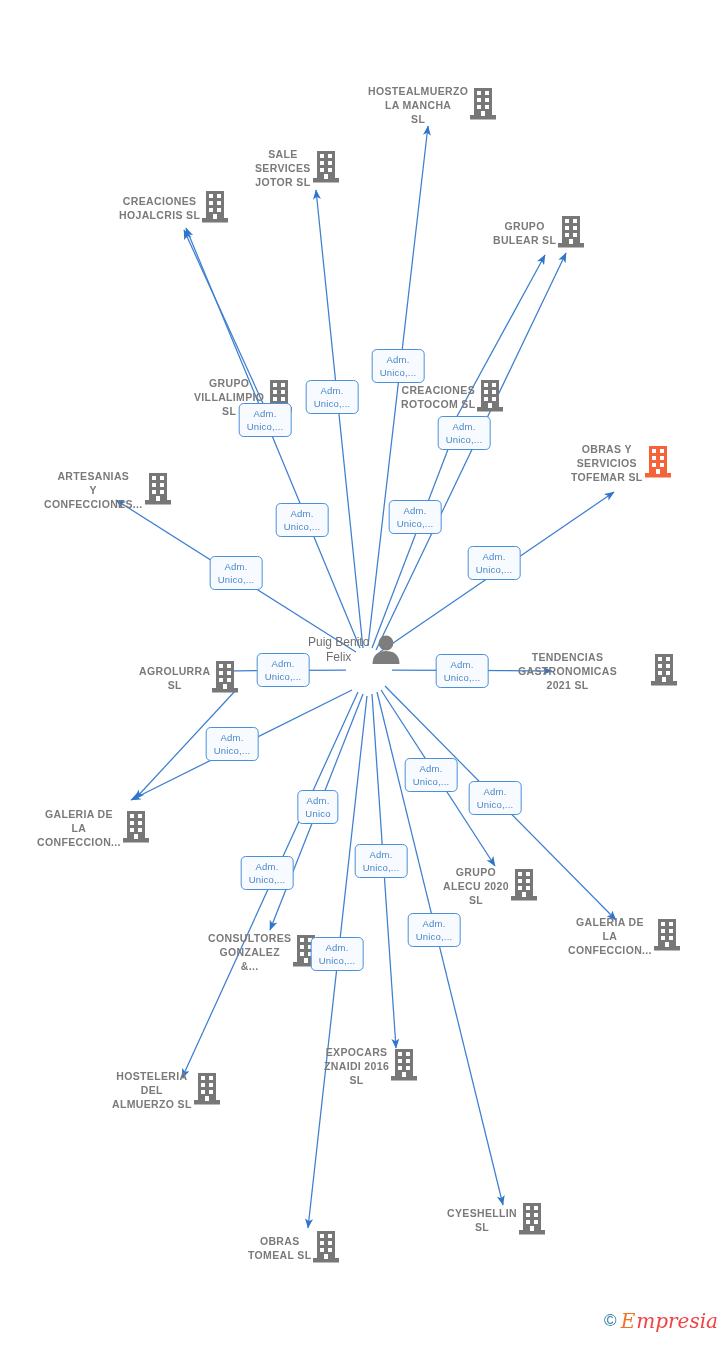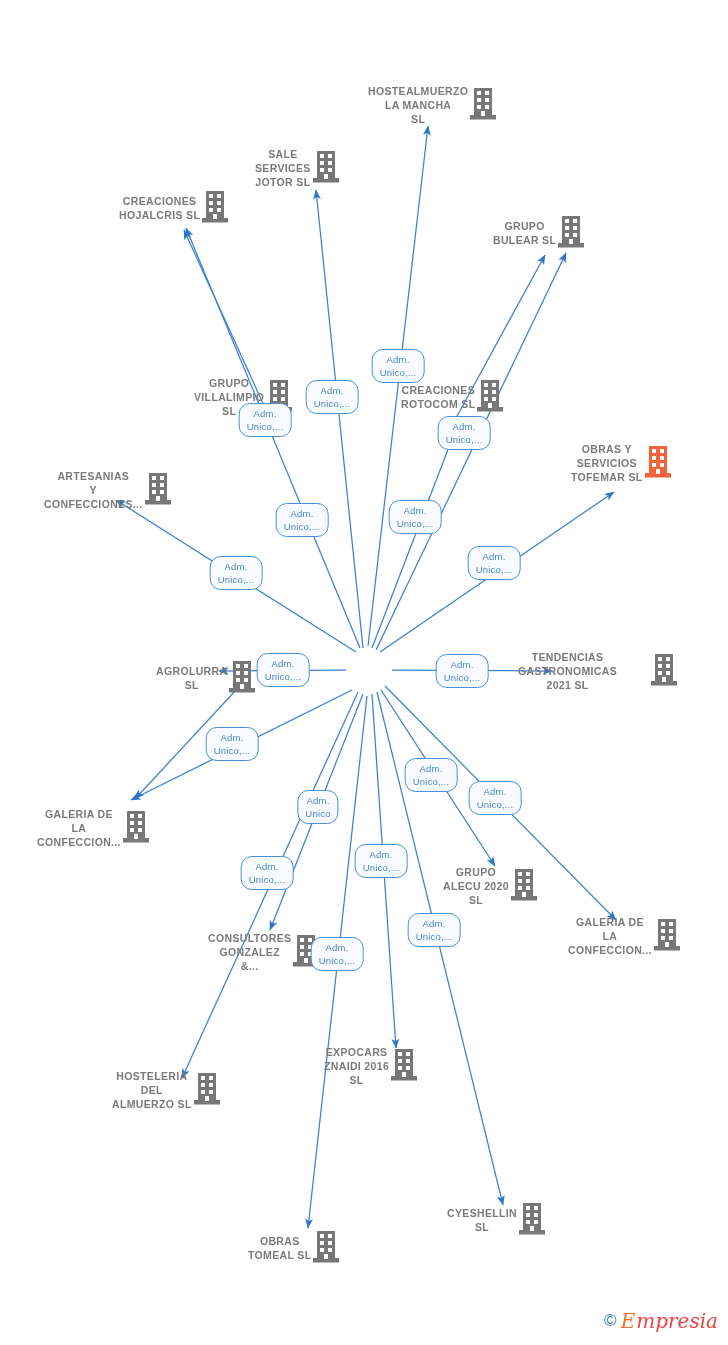--- a/index.html
+++ b/index.html
@@ -11,21 +11,21 @@
   .node{position:absolute;transform:translate(-50%,-50%);
         display:flex;flex-direction:row;align-items:center;
         width:120px;}
   .node .lbl{font-size:10.5px;line-height:14px;color:#7a7a7a;
              text-align:center;letter-spacing:.35px;font-weight:bold;
              white-space:pre-line;}
   .node.person .lbl{color:#6f6f6f;font-size:12px;font-weight:normal;letter-spacing:0;line-height:15px;}
   .node .ico{margin-top:2px;}
 
   .elabel{position:absolute;transform:translate(-50%,-50%);
-          background:#f7fbff;border:1px solid #4a90d9;border-radius:11px;
+          background:#f7fbff;border:1px solid #4a90d9;border-radius:5px;
           color:#4a86c7;font-size:9.5px;line-height:13px;text-align:center;
           padding:3px 7px;white-space:pre-line;letter-spacing:.2px;}
 
   .wm{position:absolute;right:10px;bottom:12px;display:flex;align-items:center;gap:4px;}
   .wm .c{color:#2e7e9e;font-size:17px;}
   .wm .e{color:#f07325;font-size:20px;font-family:"DejaVu Serif",serif;font-style:italic;}
   .wm .rest{color:#ef4444;font-size:20px;font-family:"DejaVu Serif",serif;font-style:italic;margin-left:-3px;}
 </style>
 </head>
 <body>
@@ -58,20 +58,30 @@
       <path d="M363,694 L270,930"></path>
       <path d="M367,696 L308,1228"></path>
       <path d="M372,694 L396,1048"></path>
       <path d="M377,692 L503,1205"></path>
       <path d="M381,690 L495,866"></path>
       <path d="M385,686 L616,920"></path>
       <path d="M236,690 L135,799"></path>
     </g>
   </svg>
 
+  <div class="node person" style="left:368px;top:650px">
+    <div class="lbl">Puig Benito
+Felix</div>
+    <div class="ico">
+      <svg width="34" height="30" viewBox="0 0 34 30">
+          <circle cx="17" cy="9" r="7.4" fill="#7d7d7d"></circle>
+          <path d="M3.5,30 C3.5,20.5 9.5,17 17,17 C24.5,17 30.5,20.5 30.5,30 Z" fill="#7d7d7d"></path>
+        </svg>
+    </div>
+  </div>
 
   <div id="nodes">
       <div class="node" style="left: 428px; top: 105px;">
         <div class="lbl">HOSTEALMUERZO
 LA MANCHA
 SL</div>
         <div class="ico"><svg width="30" height="34" viewBox="0 0 30 34">
             <rect x="6" y="1" width="18" height="28" fill="#777777"></rect>
             <rect x="2" y="28" width="26" height="4.5" fill="#777777"></rect>
             <rect x="9" y="4" width="4" height="4" fill="#fff"></rect>
@@ -201,21 +211,21 @@
             <rect x="2" y="28" width="26" height="4.5" fill="#777777"></rect>
             <rect x="9" y="4" width="4" height="4" fill="#fff"></rect>
             <rect x="17" y="4" width="4" height="4" fill="#fff"></rect>
             <rect x="9" y="11" width="4" height="4" fill="#fff"></rect>
             <rect x="17" y="11" width="4" height="4" fill="#fff"></rect>
             <rect x="9" y="18" width="4" height="4" fill="#fff"></rect>
             <rect x="17" y="18" width="4" height="4" fill="#fff"></rect>
             <rect x="13" y="24" width="4" height="5" fill="#fff"></rect>
           </svg></div>
       </div>
-      <div class="node" style="left: 216px; top: 678px;">
+      <div class="node" style="left: 199px; top: 678px;">
         <div class="lbl">AGROLURRA
 SL</div>
         <div class="ico"><svg width="30" height="34" viewBox="0 0 30 34">
             <rect x="6" y="1" width="18" height="28" fill="#777777"></rect>
             <rect x="2" y="28" width="26" height="4.5" fill="#777777"></rect>
             <rect x="9" y="4" width="4" height="4" fill="#fff"></rect>
             <rect x="17" y="4" width="4" height="4" fill="#fff"></rect>
             <rect x="9" y="11" width="4" height="4" fill="#fff"></rect>
             <rect x="17" y="11" width="4" height="4" fill="#fff"></rect>
             <rect x="9" y="18" width="4" height="4" fill="#fff"></rect>

